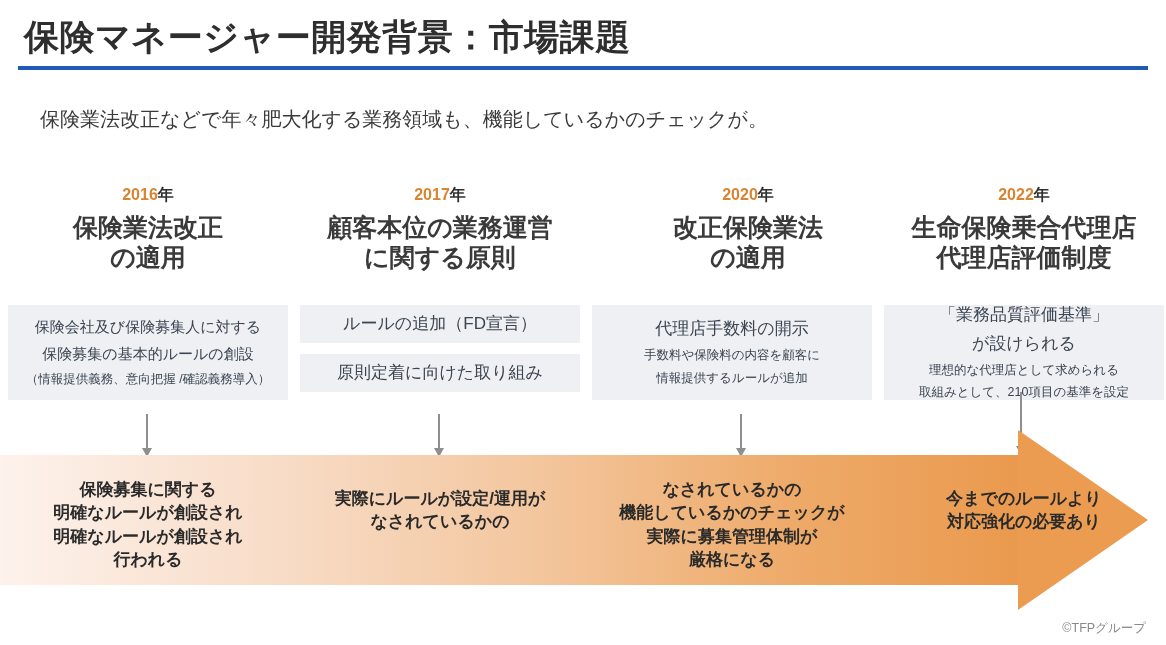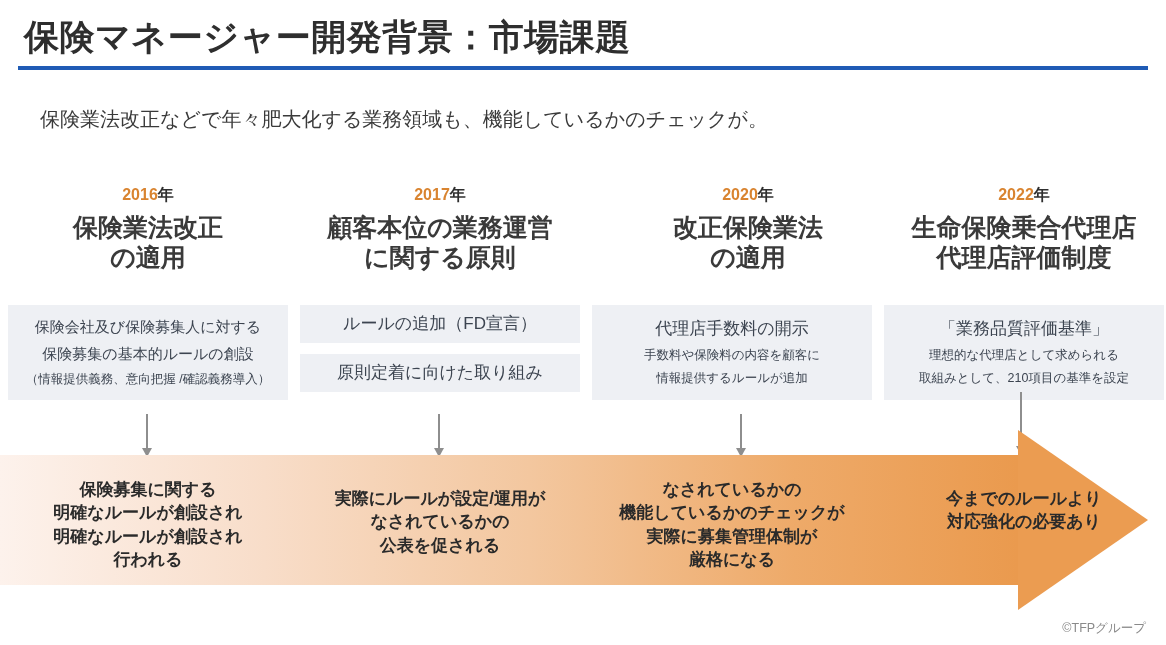--- a/index.html
+++ b/index.html
@@ -243,20 +243,21 @@
     <div class="info-box tall">
       <div class="bx-lg">代理店手数料の開示</div>
       <div class="bx-sm">手数料や保険料の内容を顧客に</div>
       <div class="bx-sm">情報提供するルールが追加</div>
     </div>
   </div>
 
   <div class="boxes col-4">
     <div class="info-box tall">
       <div class="bx-lg">「業務品質評価基準」</div>
+      <div class="bx-lg">が設けられる</div>
       <div class="bx-sm">理想的な代理店として求められる</div>
       <div class="bx-sm">取組みとして、210項目の基準を設定</div>
     </div>
   </div>
 
   <div class="connector cn-1">
       <div class="stem"></div>
       <div class="head"></div>
     </div>
   <div class="connector cn-2">
@@ -278,21 +279,20 @@
   <div class="arrow-text at-1">
     <div>保険募集に関する</div>
     <div>明確なルールが創設され</div>
     <div>明確なルールが創設され</div>
     <div>行われる</div>
   </div>
 
   <div class="arrow-text at-2">
     <div>実際にルールが設定/運用が</div>
     <div>なされているかの</div>
-    <div>公表を促される</div>
   </div>
 
   <div class="arrow-text at-3">
     <div>なされているかの</div>
     <div>機能しているかのチェックが</div>
     <div>実際に募集管理体制が</div>
     <div>厳格になる</div>
   </div>
 
   <div class="arrow-text at-4">

